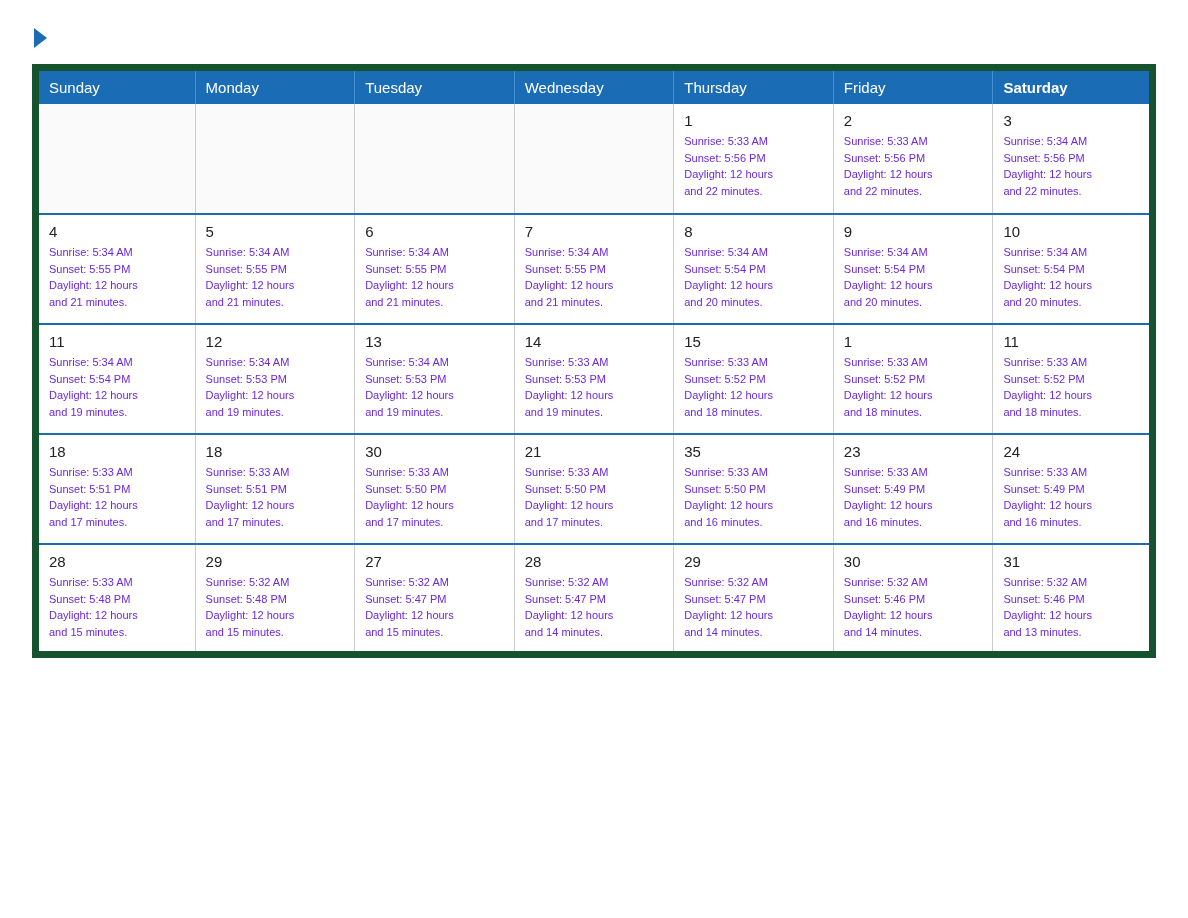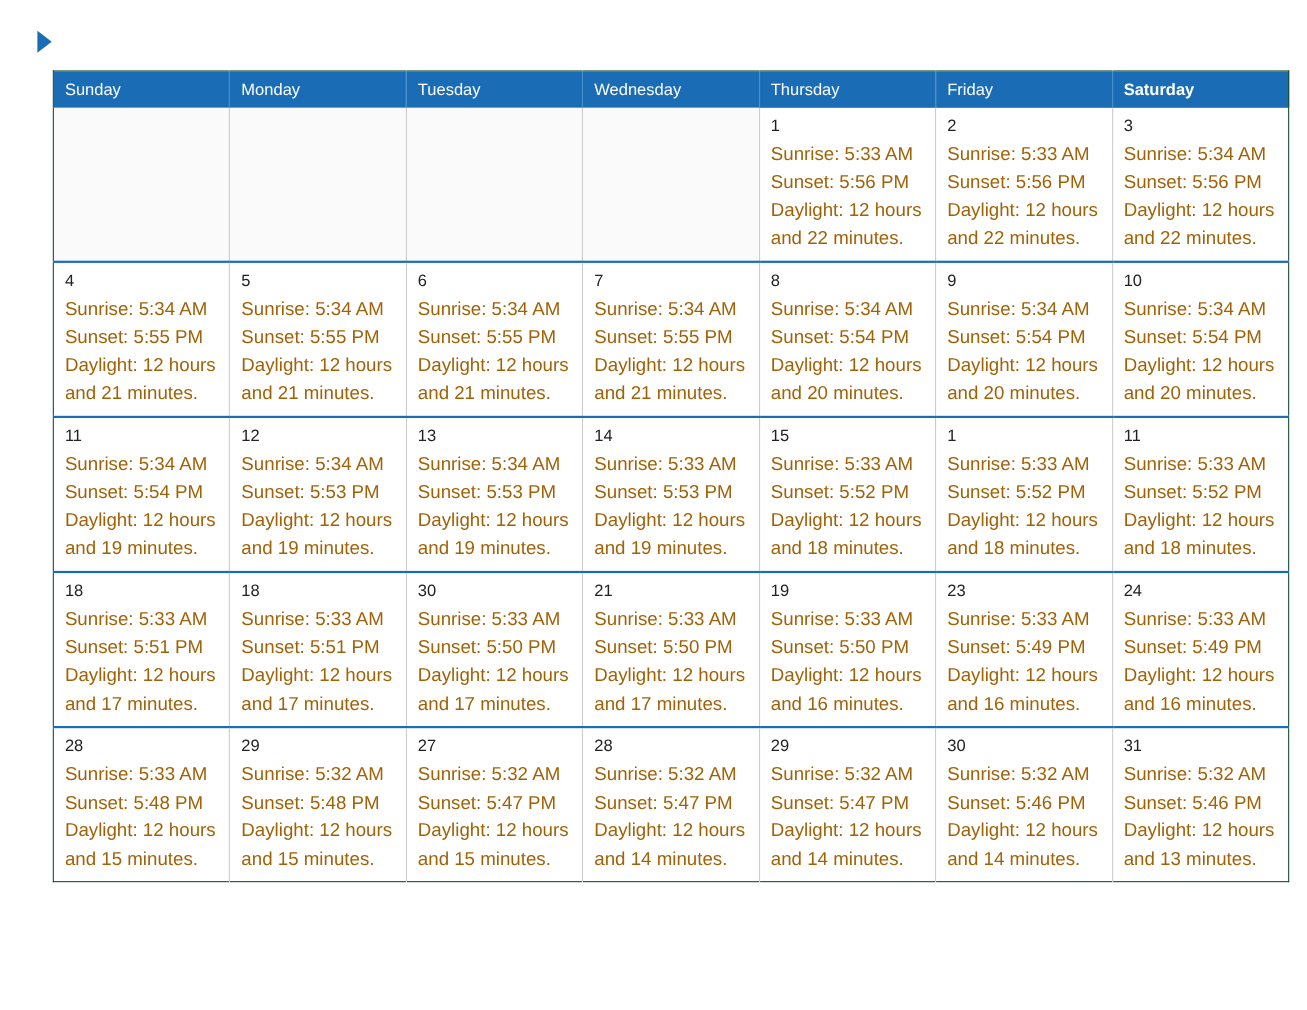--- a/index.html
+++ b/index.html
@@ -51,22 +51,21 @@
       line-height: 1.1;
     }
     .location-title {
       font-size: 20px;
       color: #444;
       margin-top: 4px;
     }
     .calendar-table {
       width: 100%;
       border-collapse: collapse;
-      border: 1px solid #14532d;
-      margin-left: 16px;
+      border: 7px solid #14532d;
     }
     .calendar-table th {
       background-color: #1a6db5;
       color: #fff;
       font-size: 15px;
       font-weight: normal;
       padding: 8px 10px;
       text-align: left;
       border-right: 1px solid #4a8fd0;
     }
@@ -92,22 +91,22 @@
       border-bottom: none;
     }
     .day-number {
       font-size: 15px;
       font-weight: normal;
       color: #222;
       display: block;
       margin-bottom: 4px;
     }
     .day-info {
-      font-size: 17px;
-      color: #a16207;
+      font-size: 11px;
+      color: #6d28d9;
       line-height: 1.5;
     }
     .empty-cell {
       background: #fafafa;
     }
     .row-separator td {
       border-top: 2px solid #1a6db5;
     }
   </style>
 </head>
@@ -231,21 +230,21 @@
         </td>
         <td>
           <span class="day-number">30</span>
           <div class="day-info">Sunrise: 5:33 AM<br>Sunset: 5:50 PM<br>Daylight: 12 hours<br>and 17 minutes.</div>
         </td>
         <td>
           <span class="day-number">21</span>
           <div class="day-info">Sunrise: 5:33 AM<br>Sunset: 5:50 PM<br>Daylight: 12 hours<br>and 17 minutes.</div>
         </td>
         <td>
-          <span class="day-number">19</span>
+          <span class="day-number">35</span>
           <div class="day-info">Sunrise: 5:33 AM<br>Sunset: 5:50 PM<br>Daylight: 12 hours<br>and 16 minutes.</div>
         </td>
         <td>
           <span class="day-number">23</span>
           <div class="day-info">Sunrise: 5:33 AM<br>Sunset: 5:49 PM<br>Daylight: 12 hours<br>and 16 minutes.</div>
         </td>
         <td>
           <span class="day-number">24</span>
           <div class="day-info">Sunrise: 5:33 AM<br>Sunset: 5:49 PM<br>Daylight: 12 hours<br>and 16 minutes.</div>
         </td>

